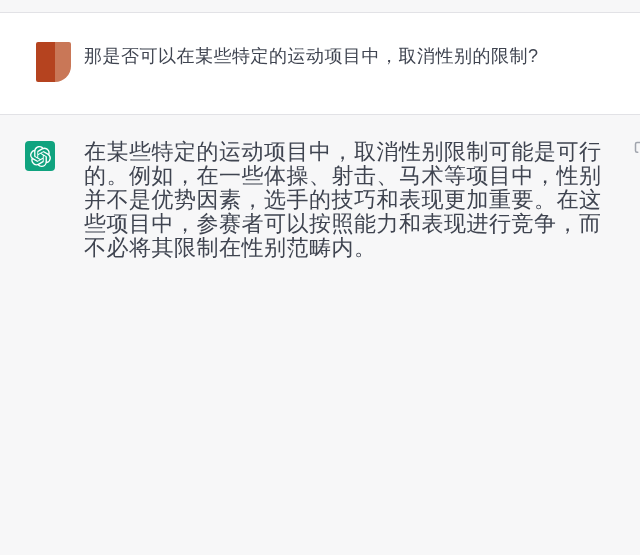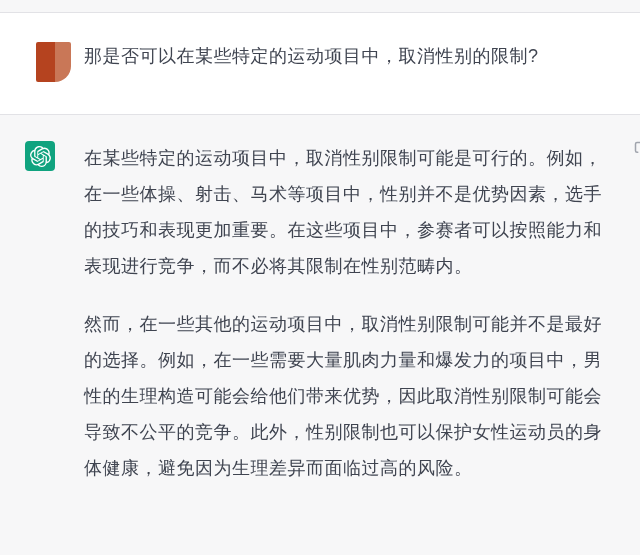--- a/index.html
+++ b/index.html
@@ -44,21 +44,21 @@
     background:var(--accent-green,#10a37f);
     border-radius:4px;
     display:flex;align-items:center;justify-content:center;
   }
   .gpt-avatar svg{width:21px;height:21px;fill:#ffffff;}
   .assistant-body{
     position:absolute;left:84px;top:25px;width:519px;
   }
   .assistant-body p{
     margin:0 0 22px 0;
-    font-size:18px;letter-spacing:.5px;line-height:36px;
+    font-size:22px;letter-spacing:.5px;line-height:24px;
     word-break:break-all;
   }
   .copy-btn{
     position:absolute;left:633px;top:25px;
     width:20px;height:22px;
     background:none;border:none;padding:0;cursor:pointer;
   }
   .copy-btn svg{width:18px;height:18px;stroke:var(--icon-gray,#a0a4ad);fill:none;
     stroke-width:2;stroke-linecap:round;stroke-linejoin:round;}
 </style>
@@ -76,21 +76,20 @@
 
   <section class="msg-row assistant-row">
     <div class="gpt-avatar">
       <svg viewBox="0 0 24 24" aria-hidden="true">
         <path d="M22.2819 9.8211a5.9847 5.9847 0 0 0-.5157-4.9108 6.0462 6.0462 0 0 0-6.5098-2.9A6.0651 6.0651 0 0 0 4.9807 4.1818a5.9847 5.9847 0 0 0-3.9977 2.9 6.0462 6.0462 0 0 0 .7427 7.0966 5.98 5.98 0 0 0 .511 4.9107 6.051 6.051 0 0 0 6.5146 2.9001A5.9847 5.9847 0 0 0 13.2599 24a6.0557 6.0557 0 0 0 5.7718-4.2058 5.9894 5.9894 0 0 0 3.9977-2.9001 6.0557 6.0557 0 0 0-.7475-7.073zm-9.022 12.6081a4.4755 4.4755 0 0 1-2.8764-1.0408l.1419-.0804 4.7783-2.7582a.7948.7948 0 0 0 .3927-.6813v-6.7369l2.02 1.1686a.071.071 0 0 1 .038.052v5.5826a4.504 4.504 0 0 1-4.4945 4.4944zm-9.6607-4.1254a4.4708 4.4708 0 0 1-.5346-3.0137l.142.0852 4.783 2.7582a.7712.7712 0 0 0 .7806 0l5.8428-3.3685v2.3324a.0804.0804 0 0 1-.0332.0615L9.74 19.9502a4.4992 4.4992 0 0 1-6.1408-1.6464zM2.3408 7.8956a4.485 4.485 0 0 1 2.3655-1.9728V11.6a.7664.7664 0 0 0 .3879.6765l5.8144 3.3543-2.0201 1.1685a.0757.0757 0 0 1-.071 0l-4.8303-2.7865A4.504 4.504 0 0 1 2.3408 7.8956zm16.5963 3.8558L13.1038 8.364 15.1192 7.2a.0757.0757 0 0 1 .071 0l4.8303 2.7913a4.4944 4.4944 0 0 1-.6765 8.1042v-5.6772a.79.79 0 0 0-.407-.667zm2.0107-3.0231l-.142-.0852-4.7735-2.7818a.7759.7759 0 0 0-.7854 0L9.409 9.2297V6.8974a.0662.0662 0 0 1 .0284-.0615l4.8303-2.7866a4.4992 4.4992 0 0 1 6.6802 4.66zM8.3065 12.863l-2.02-1.1638a.0804.0804 0 0 1-.038-.0567V6.0742a4.4992 4.4992 0 0 1 7.3757-3.4537l-.142.0805L8.704 5.459a.7948.7948 0 0 0-.3927.6813zm1.0976-2.3654l2.602-1.4998 2.6069 1.4998v2.9994l-2.5974 1.4997-2.6067-1.4997z"></path>
       </svg>
     </div>
 
     <div class="assistant-body">
       <p>在某些特定的运动项目中，取消性别限制可能是可行的。例如，在一些体操、射击、马术等项目中，性别并不是优势因素，选手的技巧和表现更加重要。在这些项目中，参赛者可以按照能力和表现进行竞争，而不必将其限制在性别范畴内。</p>
-      <p>然而，在一些其他的运动项目中，取消性别限制可能并不是最好的选择。例如，在一些需要大量肌肉力量和爆发力的项目中，男性的生理构造可能会给他们带来优势，因此取消性别限制可能会导致不公平的竞争。此外，性别限制也可以保护女性运动员的身体健康，避免因为生理差异而面临过高的风险。</p>
     </div>
 
     <button class="copy-btn" aria-label="copy">
       <svg viewBox="0 0 24 24" aria-hidden="true">
         <rect x="9" y="9" width="13" height="13" rx="2" ry="2"></rect>
         <path d="M5 15H4a2 2 0 0 1-2-2V4a2 2 0 0 1 2-2h9a2 2 0 0 1 2 2v1"></path>
       </svg>
     </button>
   </section>
 

